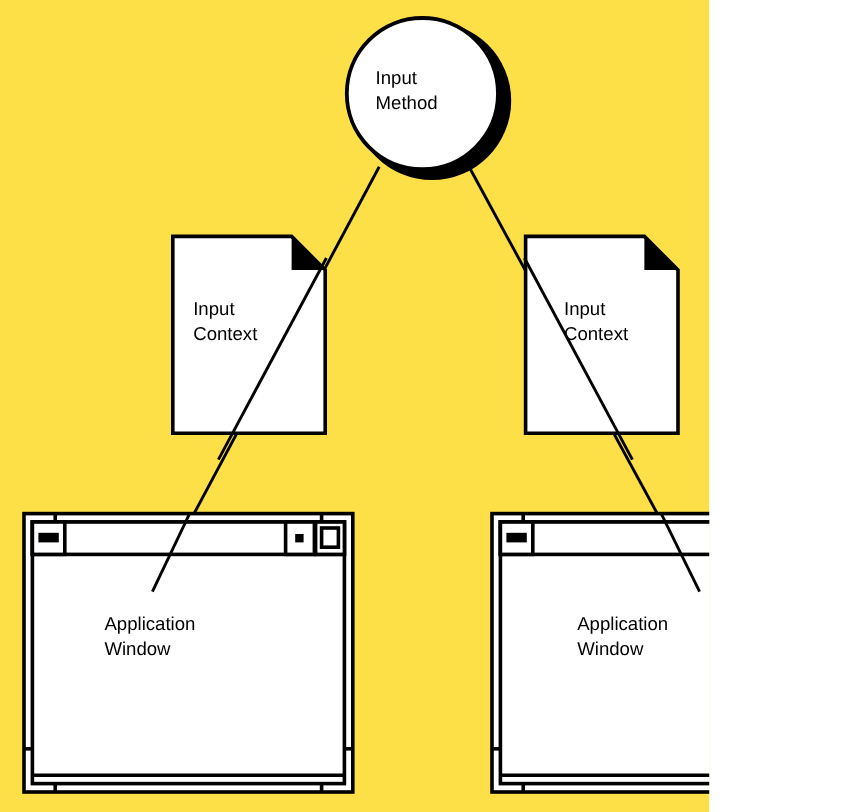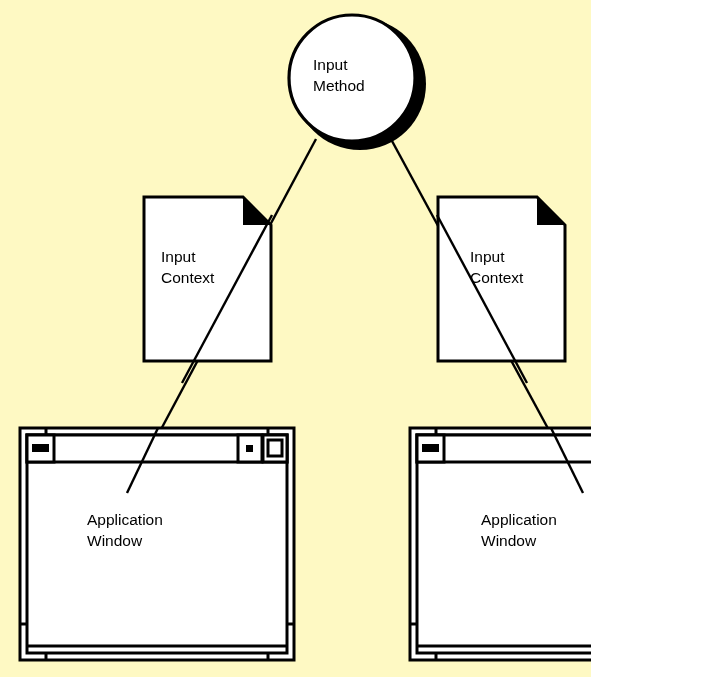--- a/index.html
+++ b/index.html
@@ -8,21 +8,21 @@
     padding: 0;
     background: #ffffff;
   }
   body {
     font-family: "Liberation Sans", sans-serif;
   }
   #diagram-root {
     position: relative;
     width: 591px;
     height: 677px;
-    background: #fef9c3;
+    background: #fde047;
     overflow: hidden;
   }
   #diagram-svg {
     position: absolute;
     top: 0;
     left: 0;
     width: 707px;
     height: 677px;
     display: block;
   }

